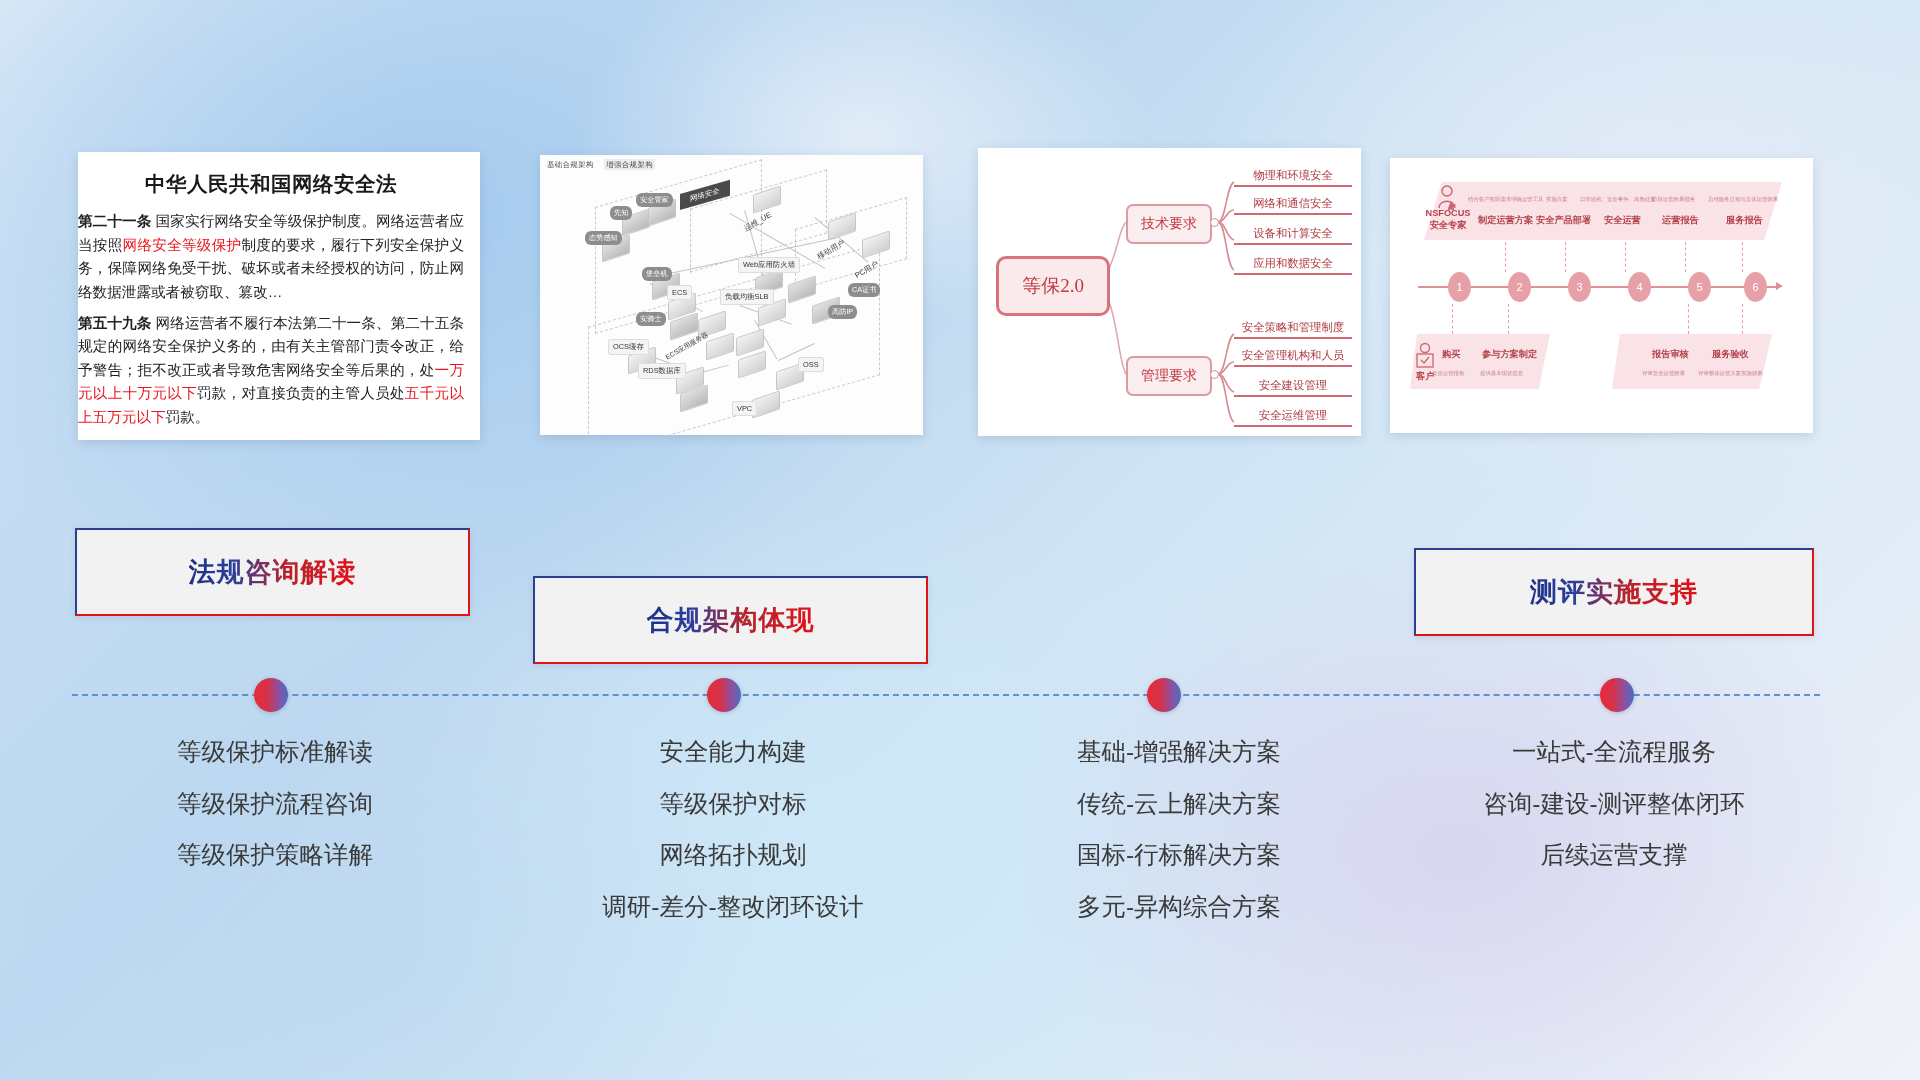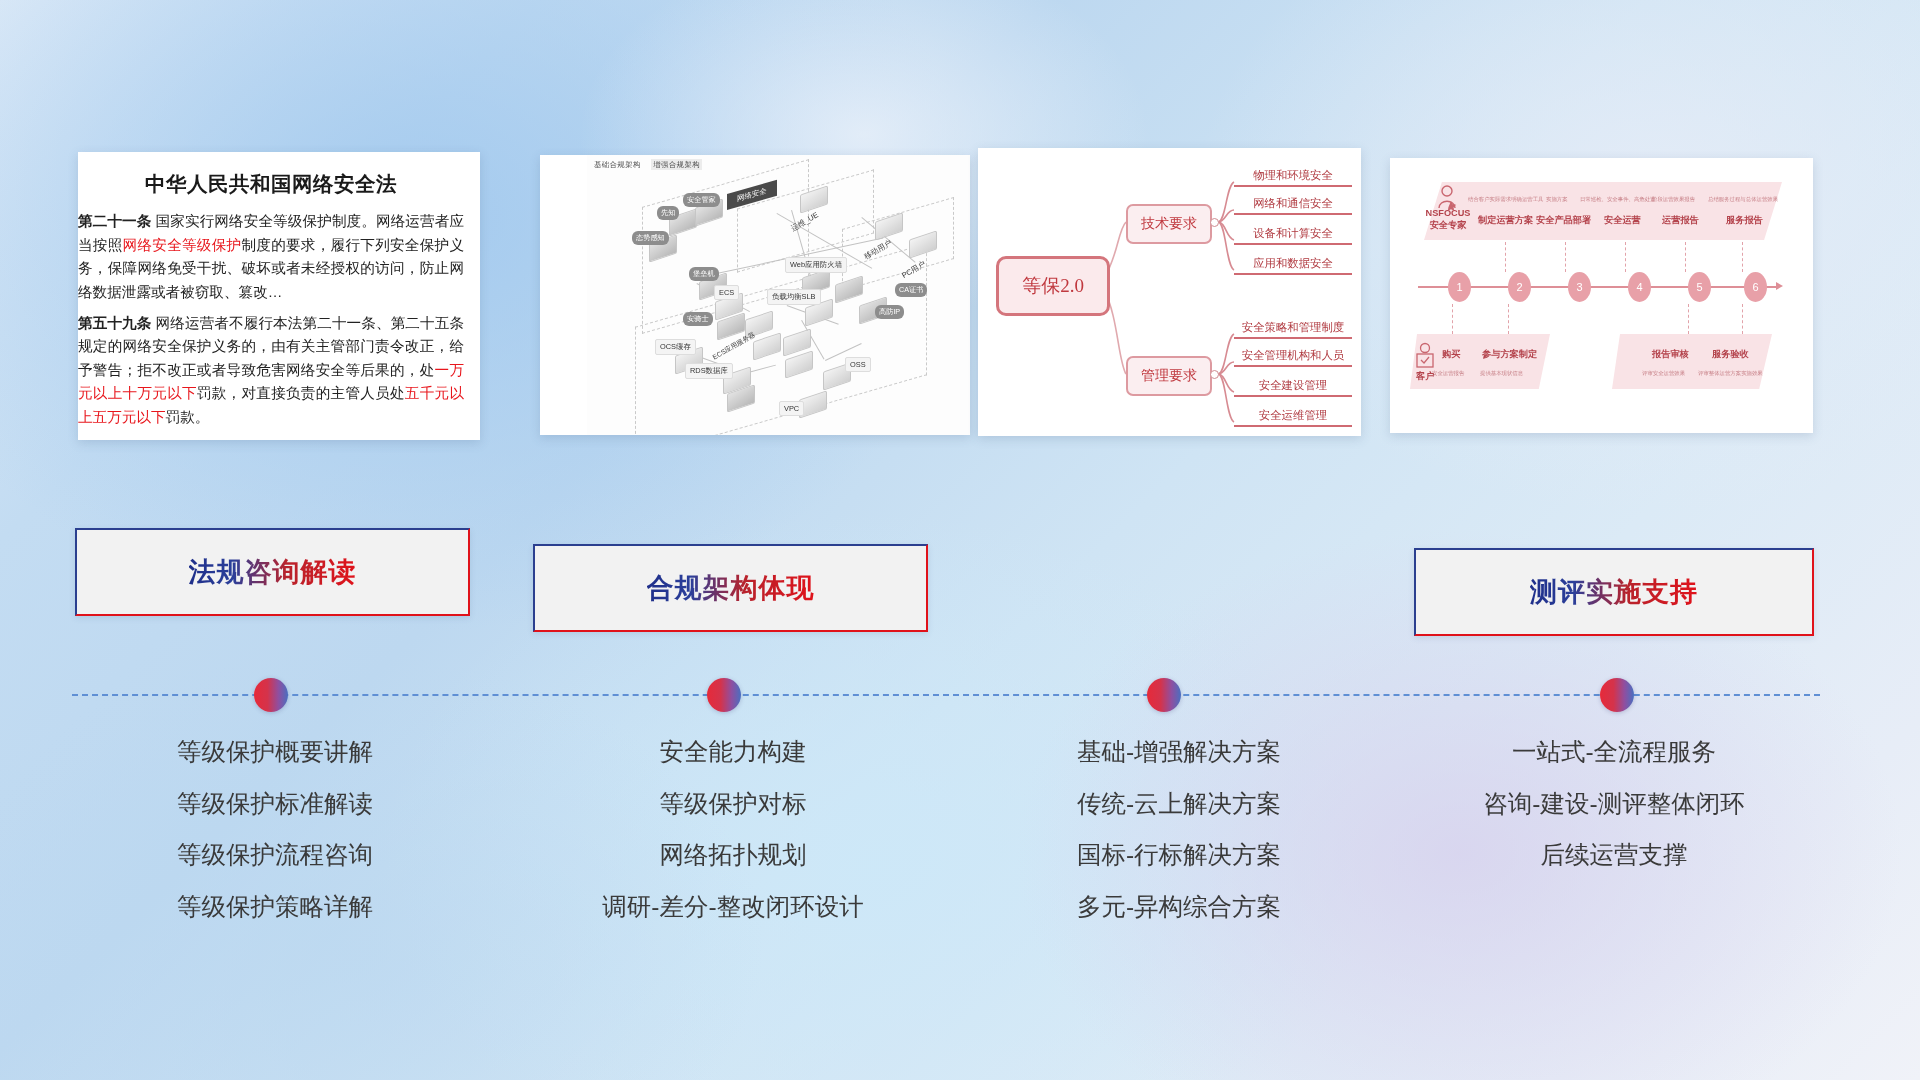--- a/index.html
+++ b/index.html
@@ -22,21 +22,21 @@
   .bg-b5{position:absolute;left:-5%;top:60%;width:45%;height:55%;
     background:radial-gradient(ellipse at center,rgba(187,216,240,.7) 0%,rgba(187,216,240,0) 70%);}
   .bg-b6{position:absolute;left:30%;top:-5%;width:30%;height:35%;
     background:radial-gradient(ellipse at center,rgba(236,242,250,.8) 0%,rgba(236,242,250,0) 70%);}
 
   .stage{position:absolute;inset:0;z-index:2;}
 
   
   .card{position:absolute;background:#fff;box-shadow:0 3px 10px rgba(60,90,130,.18);overflow:hidden;}
   #card-law{left:78px;top:152px;width:402px;height:288px;padding:0;}
-  #card-arch{left:540px;top:155px;width:383px;height:280px;padding-left:47px;}
+  #card-arch{left:540px;top:155px;width:383px;height:280px;}
   #card-mind{left:978px;top:148px;width:383px;height:288px;}
   #card-nsf{left:1390px;top:158px;width:423px;height:275px;}
 
   
   .law-inner{padding:14px 16px 10px 0;box-sizing:border-box;height:100%;}
   .law-title{text-align:center;font-weight:bold;font-size:20.5px;color:#1a1a1a;letter-spacing:.5px;margin:4px 0 12px 0;}
   .law-p{font-size:14.6px;line-height:1.62;color:#222;text-align:justify;margin:0 0 7px 0;}
   .law-art{font-weight:bold;}
   .law-red{color:#e8161c;}
 
@@ -94,21 +94,21 @@
   
   .title-box{position:absolute;height:88px;background:#f2f2f2;box-sizing:border-box;
      border-top:2px solid #2b3f8f;border-left:2px solid #2b3f8f;
      border-bottom:2px solid #e0121a;border-right:2px solid #e0121a;
      display:flex;align-items:center;justify-content:center;
      box-shadow:0 2px 6px rgba(60,90,130,.13);}
   .title-box span{font-size:27px;font-weight:bold;letter-spacing:1px;
      background:linear-gradient(90deg,#1f2f8a 0%,#2b3f9a 26%,#b8232c 58%,#e0121a 100%);
      -webkit-background-clip:text;background-clip:text;color:transparent;}
   #tb0{left:75px;top:528px;width:395px;align-items:center;}
-  #tb1{left:533px;top:544px;width:395px;}
+  #tb1{left:533px;top:576px;width:395px;}
   #tb2{left:983px;top:548px;width:392px;}
   #tb3{left:1414px;top:548px;width:400px;}
 
   
   .tl-line{position:absolute;left:72px;top:694px;width:1748px;height:0;
      border-top:2.2px dashed #5f8fd4;}
   .tl-dot{position:absolute;width:34px;height:34px;border-radius:50%;top:678px;
      background:linear-gradient(90deg,#e62a3a 0%,#d4334b 40%,#8f4fa0 72%,#4a6fc0 100%);
      box-shadow:0 1px 4px rgba(60,60,120,.25);}
   #dot0{left:254px;} #dot1{left:707px;} #dot2{left:1147px;} #dot3{left:1600px;}
@@ -330,21 +330,20 @@
     <span>测评实施支持</span>
   </div>
 
   <div class="tl-line"></div>
   <div class="tl-dot" id="dot0"></div>
   <div class="tl-dot" id="dot1"></div>
   <div class="tl-dot" id="dot2"></div>
   <div class="tl-dot" id="dot3"></div>
 
   <div class="col" id="col0">
-    <div class="item">等级保护概要讲解</div>
     <div class="item">等级保护标准解读</div>
     <div class="item">等级保护流程咨询</div>
     <div class="item">等级保护策略详解</div>
   </div>
   <div class="col" id="col1">
     <div class="item">安全能力构建</div>
     <div class="item">等级保护对标</div>
     <div class="item">网络拓扑规划</div>
     <div class="item">调研-差分-整改闭环设计</div>
   </div>

